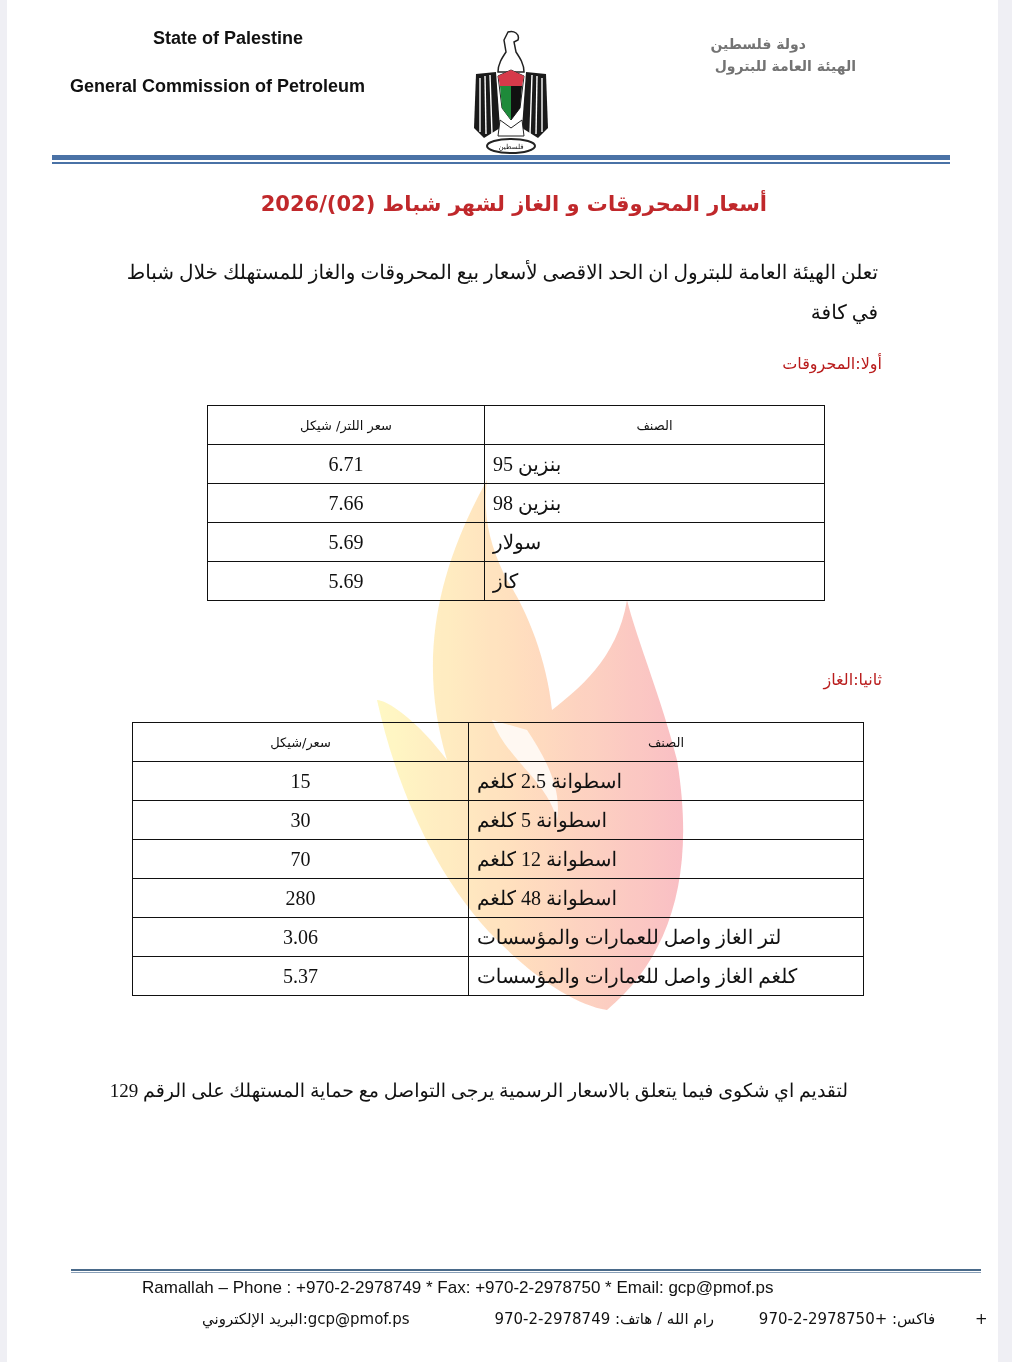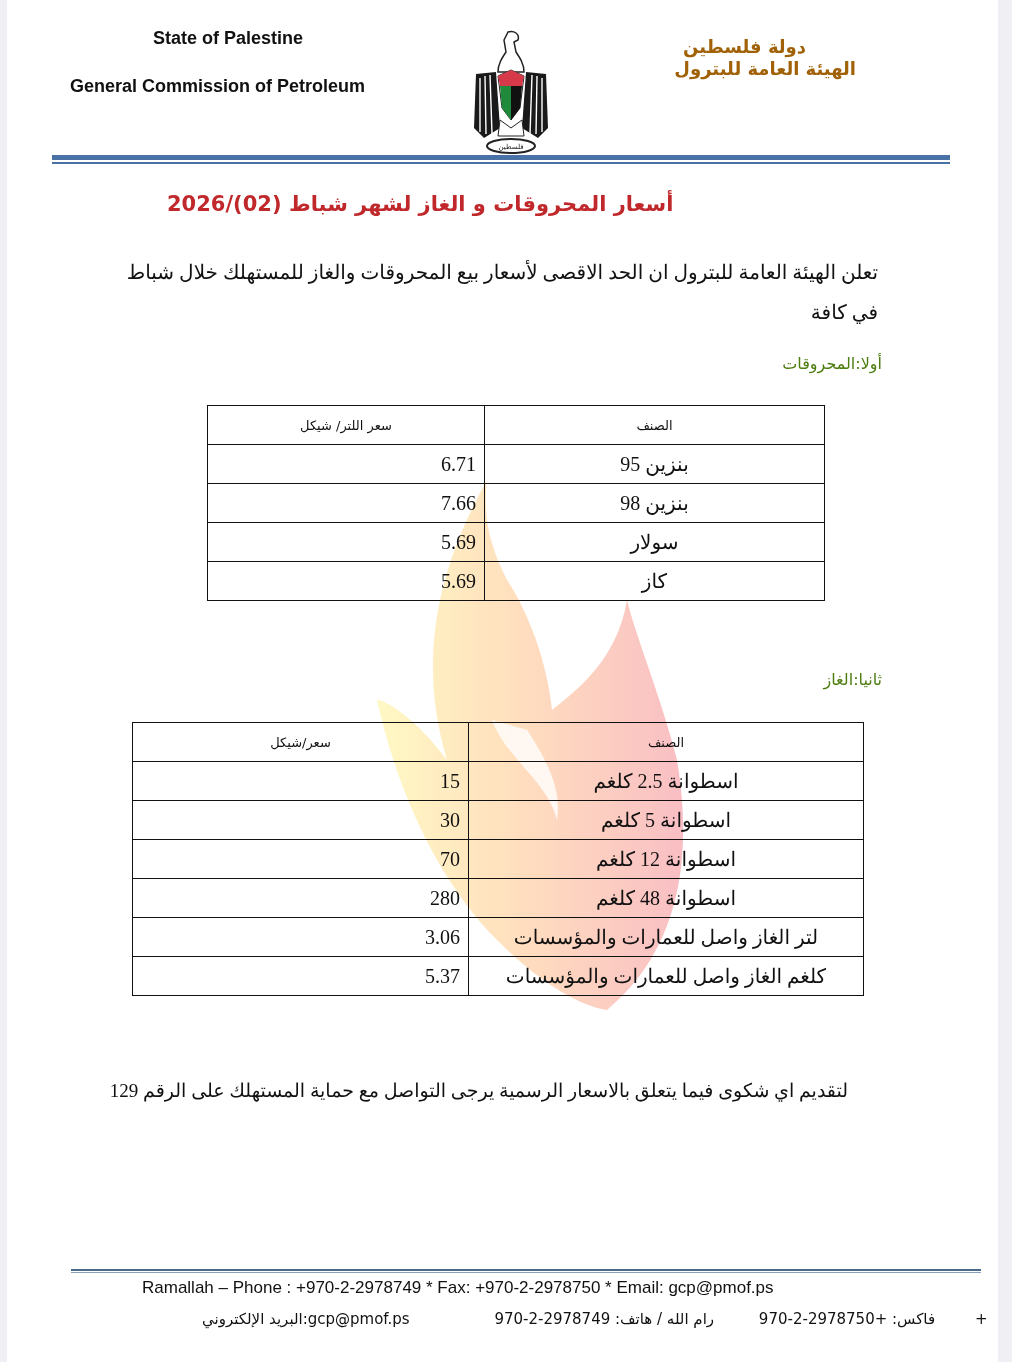--- a/index.html
+++ b/index.html
@@ -8,44 +8,44 @@
     background: #efeff4;
     font-family: "Liberation Serif", serif;
     color: #111;
   }
   .page {
     position: absolute; left: 7px; top: 0; width: 991px; height: 1362px;
     background: #ffffff;
   }
   .abs { position: absolute; }
   .hdr-en { font-family: "Liberation Sans", sans-serif; font-weight: bold; font-size: 18px; color: #111; white-space: nowrap; }
-  .hdr-ar { font-family: "DejaVu Sans", sans-serif; font-weight: bold; font-size: 18px; direction: rtl; white-space: nowrap; color: #a16207; }
+  .hdr-ar { font-family: "DejaVu Sans", sans-serif; font-weight: bold; font-size: 14px; direction: rtl; white-space: nowrap; color: #737373; }
   .rule-thick { position: absolute; left: 45px; width: 898px; height: 5px; background: #4a72a6; top: 155px; }
   .rule-thin { position: absolute; left: 45px; width: 898px; height: 2px; background: #4a72a6; top: 162px; }
   .title {
-    position: absolute; left: 160px; width: 600px; top: 192px; text-align: left;
+    position: absolute; left: 160px; width: 600px; top: 192px; text-align: right;
     font-family: "DejaVu Sans", sans-serif; font-weight: bold; font-size: 21px; color: #c0282b;
     direction: rtl;
   }
   .para {
     position: absolute; right: 120px; width: 780px; direction: rtl; text-align: right;
     font-size: 20px; line-height: 40px; top: 252px;
   }
   .section {
-    position: absolute; direction: rtl; font-family: "DejaVu Sans", sans-serif; font-size: 16px; color: #4d7c0f;
+    position: absolute; direction: rtl; font-family: "DejaVu Sans", sans-serif; font-size: 16px; color: #b91c1c;
   }
   table.pt {
     position: absolute; border-collapse: collapse; direction: rtl;
     font-size: 20px; background: transparent;
   }
   table.pt td {
     border: 1.5px solid #111; height: 38px; padding: 0 8px; vertical-align: middle;
   }
-  td.name { text-align: center; }
-  td.price { }
+  td.name { text-align: left; }
+  td.price { text-align: center; }
   td.head { text-align: center; font-family: "DejaVu Sans", sans-serif; font-size: 13px; }
   .note { position: absolute; direction: rtl; font-size: 19px; white-space: nowrap; }
   .note.red { color: #c0282b; font-family: "DejaVu Sans", sans-serif; font-size: 17px; }
   .watermark-flame { position: absolute; left: 370px; top: 460px; width: 340px; height: 560px; opacity: 0.9; }
   .foot-rule { position: absolute; left: 64px; width: 910px; height: 2px; background: #4a6a8a; top: 1269px; }
   .foot-rule2 { position: absolute; left: 64px; width: 910px; height: 1px; background: #8aa0b8; top: 1272px; }
   .foot-en { position: absolute; top: 1278px; left: 135px; font-family: "Liberation Sans", sans-serif; font-size: 17px; white-space: nowrap; }
   .foot-ar { position: absolute; top: 1310px; left: 155px; font-family: "DejaVu Sans", sans-serif; font-size: 15px; white-space: nowrap; }
   .foot-ar span { margin: 0 40px; text-align: right; }
   .emblem { position: absolute; left: 463px; top: 28px; width: 82px; height: 128px; }

